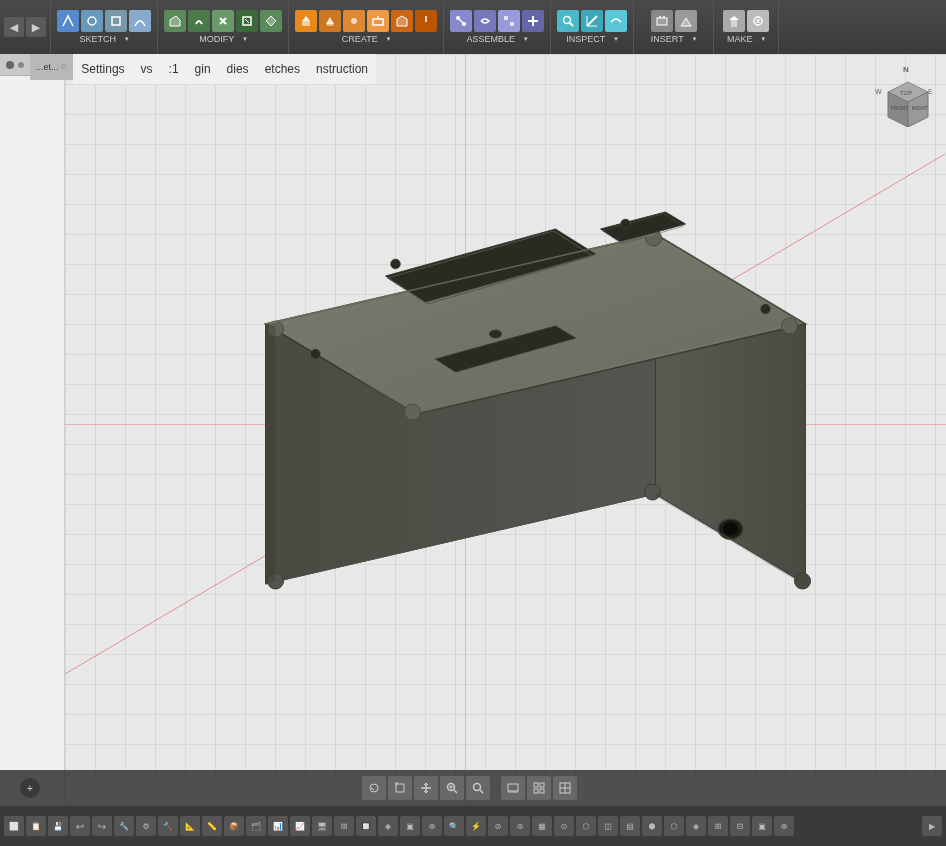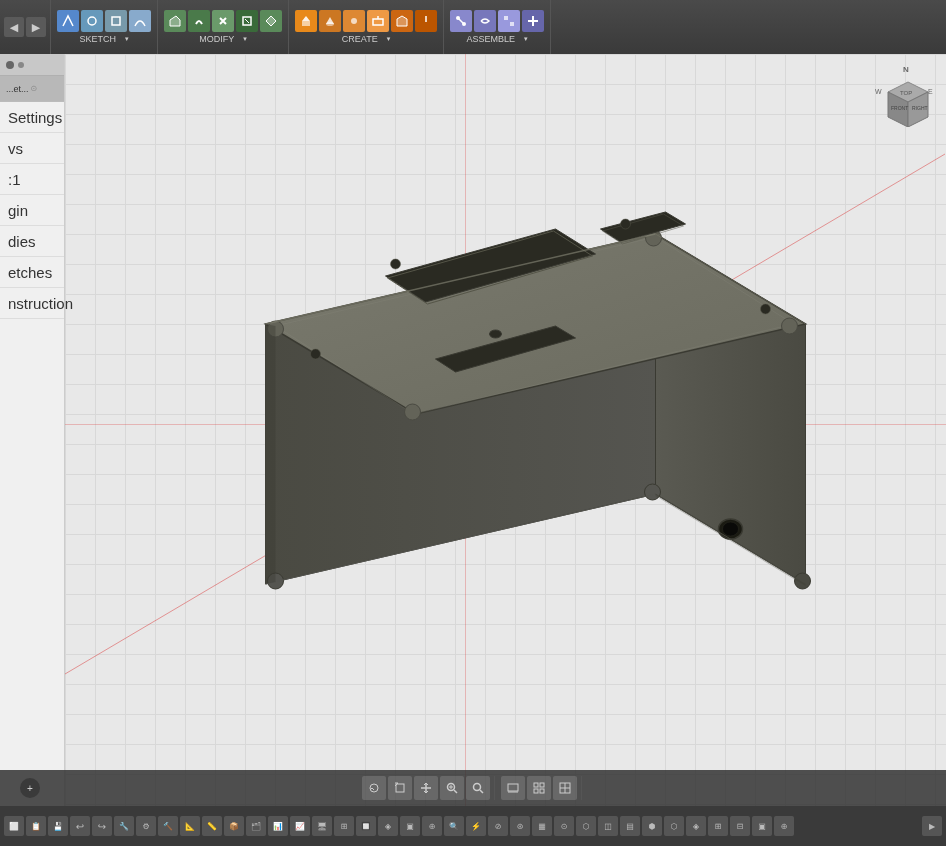--- a/index.html
+++ b/index.html
@@ -97,21 +97,20 @@
       display: flex;
     }
 
     
     #left-panel {
       width: 65px;
       height: 100%;
       background: rgba(240,240,240,0.95);
       border-right: 1px solid #ccc;
       display: flex;
-      flex-direction: column;
       z-index: 50;
     }
     .panel-section {
       height: 26px;
       display: flex;
       align-items: center;
       padding: 0 6px;
       background: #ddd;
       border-bottom: 1px solid #bbb;
       cursor: pointer;
@@ -120,21 +119,21 @@
       white-space: nowrap;
       overflow: visible;
     }
     .panel-item {
       height: 31px;
       display: flex;
       align-items: center;
       padding: 0 8px;
       border-bottom: 1px solid #ddd;
       cursor: pointer;
-      font-size: 15px;
+      font-size: 12px;
       color: #333;
       background: #f0f0f0;
     }
 
     
     #viewport {
       flex: 1;
       height: 100%;
       background: #e8e8e8;
       position: relative;
@@ -421,22 +420,87 @@
           </svg>
       </div>
     </div>
     <div class="toolbar-label">
       <span>ASSEMBLE</span>
       <span class="arrow">▾</span>
     </div>
   </div>
 
 
-
-
+  <div class="toolbar-group" style="min-width:80px">
+    <div class="toolbar-icons">
+      <div class="toolbar-icon" style="background:#4ab8c8">
+        <svg width="14" height="14" viewBox="0 0 14 14">
+            <circle cx="6" cy="6" r="3.5" stroke="white" fill="none" stroke-width="1.5"></circle>
+            <line x1="9" y1="9" x2="12" y2="12" stroke="white" stroke-width="2"></line>
+          </svg>
+      </div>
+      <div class="toolbar-icon" style="background:#3aa8b8">
+        <svg width="14" height="14" viewBox="0 0 14 14">
+            <line x1="2" y1="12" x2="12" y2="2" stroke="white" stroke-width="2"></line>
+            <line x1="2" y1="12" x2="2" y2="2" stroke="white" stroke-width="1"></line>
+            <line x1="2" y1="12" x2="12" y2="12" stroke="white" stroke-width="1"></line>
+          </svg>
+      </div>
+      <div class="toolbar-icon" style="background:#5ac8d8">
+        <svg width="14" height="14" viewBox="0 0 14 14">
+            <path d="M2 8 Q7 2 12 8" stroke="white" fill="none" stroke-width="1.5"></path>
+          </svg>
+      </div>
+    </div>
+    <div class="toolbar-label">
+      <span>INSPECT</span>
+      <span class="arrow">▾</span>
+    </div>
+  </div>
+
+  <div class="toolbar-group" style="min-width:80px">
+    <div class="toolbar-icons">
+      <div class="toolbar-icon" style="background:#888888">
+        <svg width="14" height="14" viewBox="0 0 14 14">
+            <rect x="2" y="4" width="10" height="7" stroke="white" fill="rgba(255,255,255,0.2)" stroke-width="1"></rect>
+            <path d="M5 2 L5 4 M9 2 L9 4" stroke="white" stroke-width="1.5"></path>
+          </svg>
+      </div>
+      <div class="toolbar-icon" style="background:#999999">
+        <svg width="14" height="14" viewBox="0 0 14 14">
+            <path d="M2 12 L7 4 L12 12 Z" stroke="white" fill="rgba(255,255,255,0.3)" stroke-width="1"></path>
+          </svg>
+      </div>
+    </div>
+    <div class="toolbar-label">
+      <span>INSERT</span>
+      <span class="arrow">▾</span>
+    </div>
+  </div>
+
+  <div class="toolbar-group" style="min-width:65px">
+    <div class="toolbar-icons">
+      <div class="toolbar-icon" style="background:#aaaaaa">
+        <svg width="14" height="14" viewBox="0 0 14 14">
+            <rect x="4" y="6" width="6" height="7" fill="rgba(255,255,255,0.5)"></rect>
+            <polygon points="2,6 7,2 12,6" fill="white"></polygon>
+          </svg>
+      </div>
+      <div class="toolbar-icon" style="background:#bbbbbb">
+        <svg width="14" height="14" viewBox="0 0 14 14">
+            <circle cx="7" cy="7" r="4" stroke="white" fill="none" stroke-width="1.5"></circle>
+            <path d="M5 5 L9 9 M9 5 L5 9" stroke="white" stroke-width="1"></path>
+          </svg>
+      </div>
+    </div>
+    <div class="toolbar-label">
+      <span>MAKE</span>
+      <span class="arrow">▾</span>
+    </div>
+  </div>
 </div>
 
 <div id="main-area">
 
   <div id="left-panel">
     <div class="panel-header">
       <div class="h-dot"></div>
       <div class="h-dot-sm"></div>
     </div>
 

